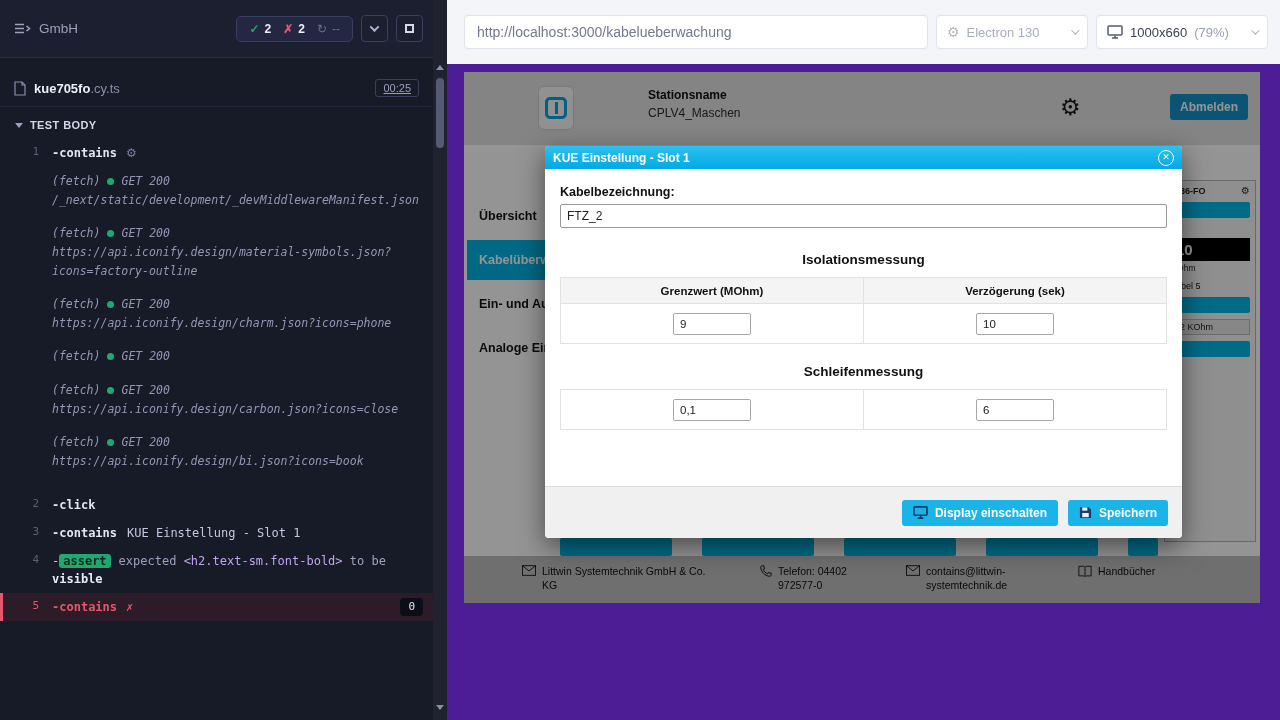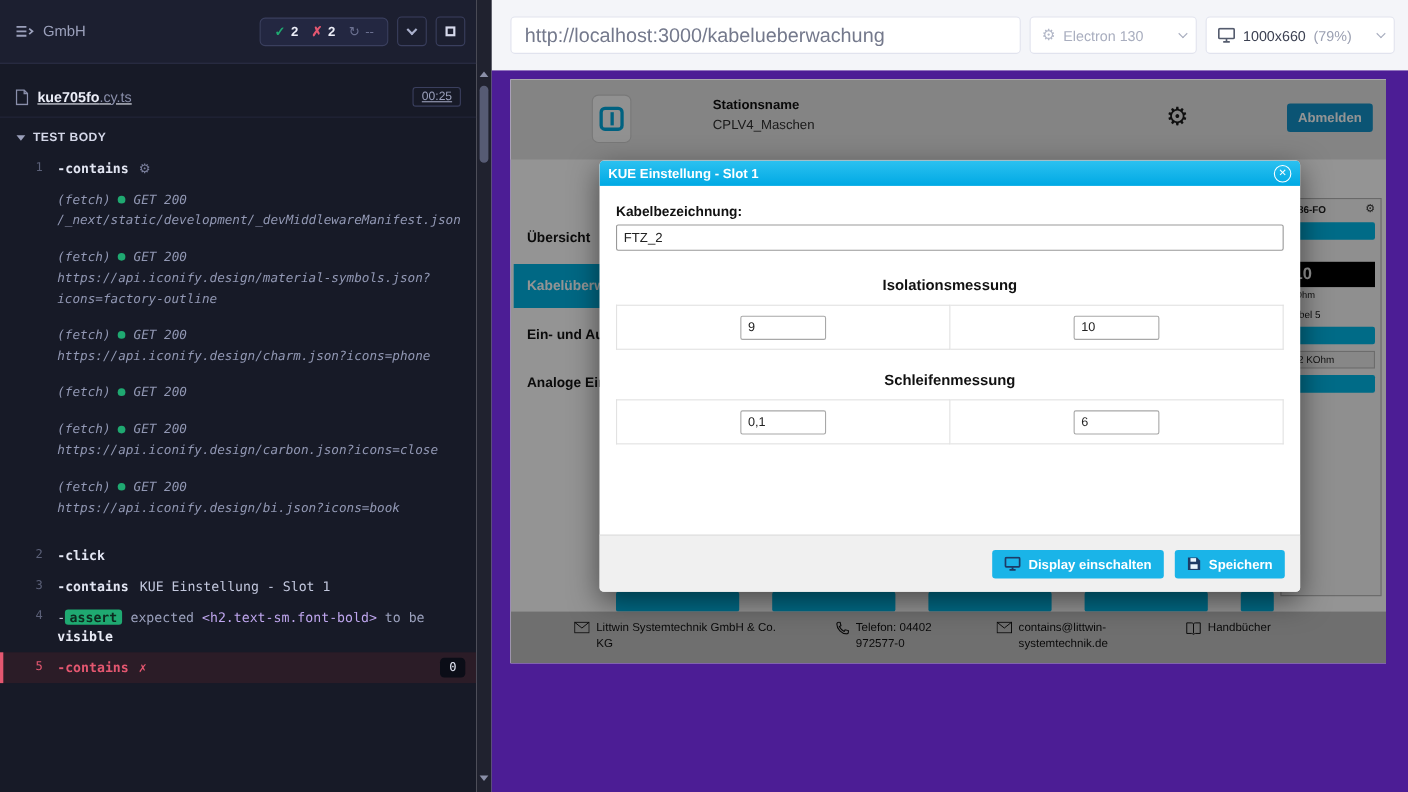--- a/index.html
+++ b/index.html
@@ -24,21 +24,21 @@
   .stat b { color:#eceef8; }
   .stat b.muted { color:#6b7090; font-weight:normal; }
   .ctrl { width:27px; height:27px; border:1px solid #3a3f5e; border-radius:4px;
           display:flex; align-items:center; justify-content:center; cursor:pointer; }
   .chev { width:7px; height:7px; border-right:2px solid #aab0cc; border-bottom:2px solid #aab0cc;
           transform:rotate(45deg) translate(-1px,-1px); }
   .stop-sq { width:9px; height:9px; border:2px solid #d6d9ec; }
 
   .spec-bar { flex:none; display:flex; align-items:center; gap:8px;
               margin-top:14px; padding:7px 14px 9px 14px; border-bottom:1px solid #23263a; }
-  .spec-name { font-size:13px; font-weight:bold; color:#eceef8;text-decoration:underline; }
+  .spec-name { font-size:13px; font-weight:bold; color:#eceef8; }
   .spec-ext { font-weight:normal; color:#8a8fab; }
   .time-pill { margin-left:auto; border:1px solid #3a3f5e; border-radius:3px;
                color:#9ba0bb; font-size:11px; padding:2px 7px;text-decoration:underline; }
 
   .cmd-log { flex:1; overflow:hidden; font-family:"DejaVu Sans Mono", monospace; }
   .section-head { display:flex; align-items:center; gap:7px; padding:12px 0 8px 15px;
                   font-family:"Liberation Sans", sans-serif; }
   .caret { width:0; height:0; border-left:4px solid transparent; border-right:4px solid transparent;
            border-top:5px solid #9ba0bb; }
   .section-title { font-size:11px; font-weight:bold; letter-spacing:.4px; color:#d4d7e8; }
@@ -86,21 +86,21 @@
               border-top:5px solid #8a8fa8; }
   .rs-thumb { position:absolute; top:78px; left:3px; width:8px; height:70px;
               background:#565b74; border-radius:4px; }
 
   
   .main { flex:1; display:flex; flex-direction:column; background:#fff; min-width:0; }
   .topbar { height:64px; flex:none; background:#f4f5f9; display:flex; align-items:center;
             padding:0 12px 0 17px; gap:8px; }
   .url-box { width:464px; height:34px; background:#fff; border:1px solid #e1e3ee; border-radius:4px;
              display:flex; align-items:center; padding:0 4px; }
-  .url-box input { border:0; outline:none; width:100%; color:#74798c; font-size:18px;
+  .url-box input { border:0; outline:none; width:100%; color:#74798c; font-size:14px;
                    background:transparent; padding:0 8px; font-family:"Liberation Sans",sans-serif; }
   .sel-box { height:34px; background:#fff; border:1px solid #e1e3ee; border-radius:4px;
              display:flex; align-items:center; padding:0 10px; gap:7px; cursor:pointer; }
   .browser-box { width:152px; color:#a9aebf; font-size:13px; }
   .viewport-box { width:172px; font-size:13px; color:#3c4152; }
   .sel-chev { margin-left:auto; width:6px; height:6px; border-right:1.5px solid #a9aebf;
               border-bottom:1.5px solid #a9aebf; transform:rotate(45deg) translateY(-2px); }
   .browser-icon { color:#b3b8c8; font-size:14px; font-family:"DejaVu Sans",sans-serif; }
   .zoom-pct { color:#9ba0b2; }
 
@@ -433,20 +433,24 @@
             <span class="modal-title">KUE Einstellung - Slot 1</span>
             <span class="modal-close">✕</span>
           </div>
           <div class="modal-body">
             <div class="field-label">Kabelbezeichnung:</div>
             <input class="text-input" value="FTZ_2" style="">
 
             <div class="sec-title">Isolationsmessung</div>
             <table class="mtable">
               <tbody>
+                  <tr>
+                <th>Grenzwert (MOhm)</th>
+                <th>Verzögerung (sek)</th>
+              </tr>
               <tr>
                 <td><input class="cell-input" value="9" style=""></td>
                 <td><input class="cell-input" value="10" style=""></td>
               </tr>
             </tbody>
               </table>
 
             <div class="sec-title second">Schleifenmessung</div>
             <table class="mtable">
               <tbody>

